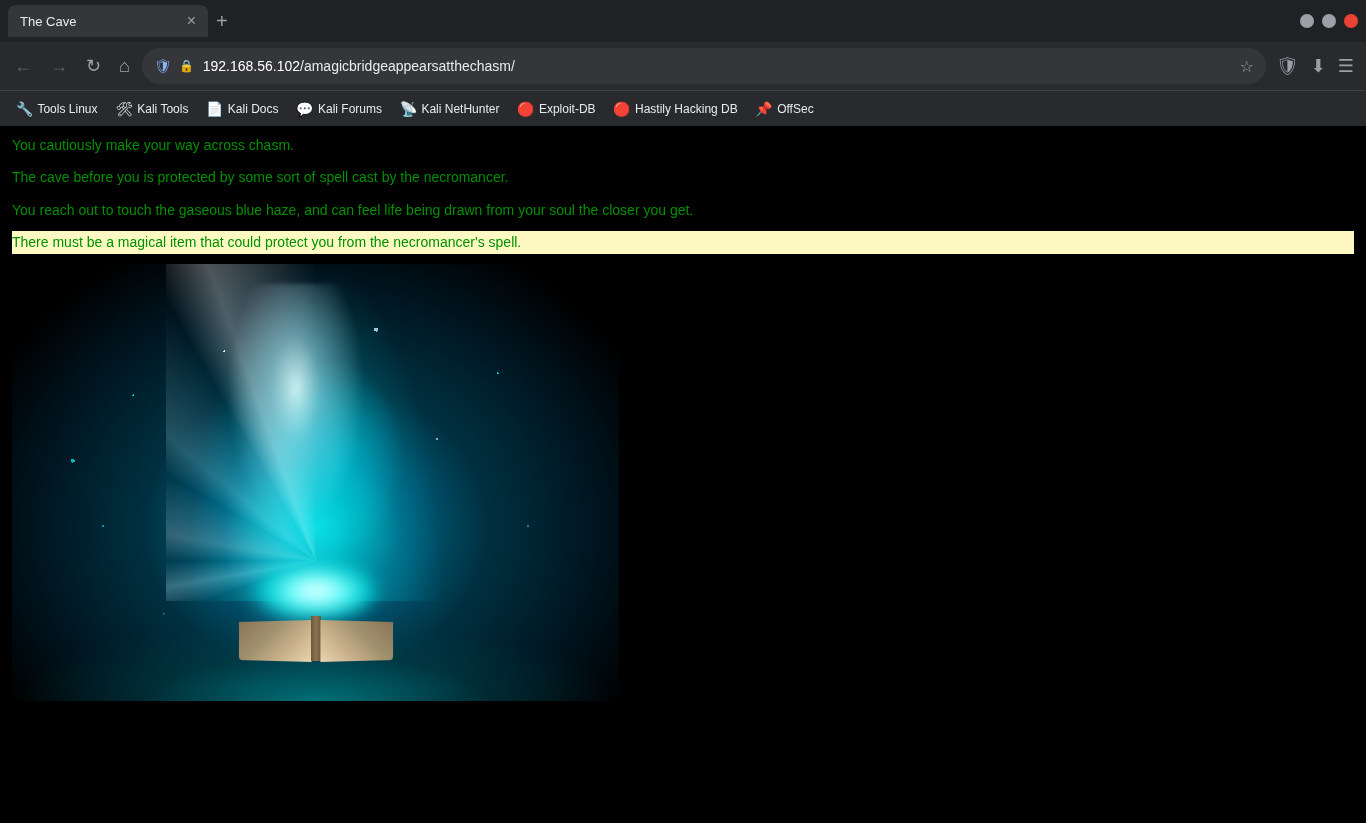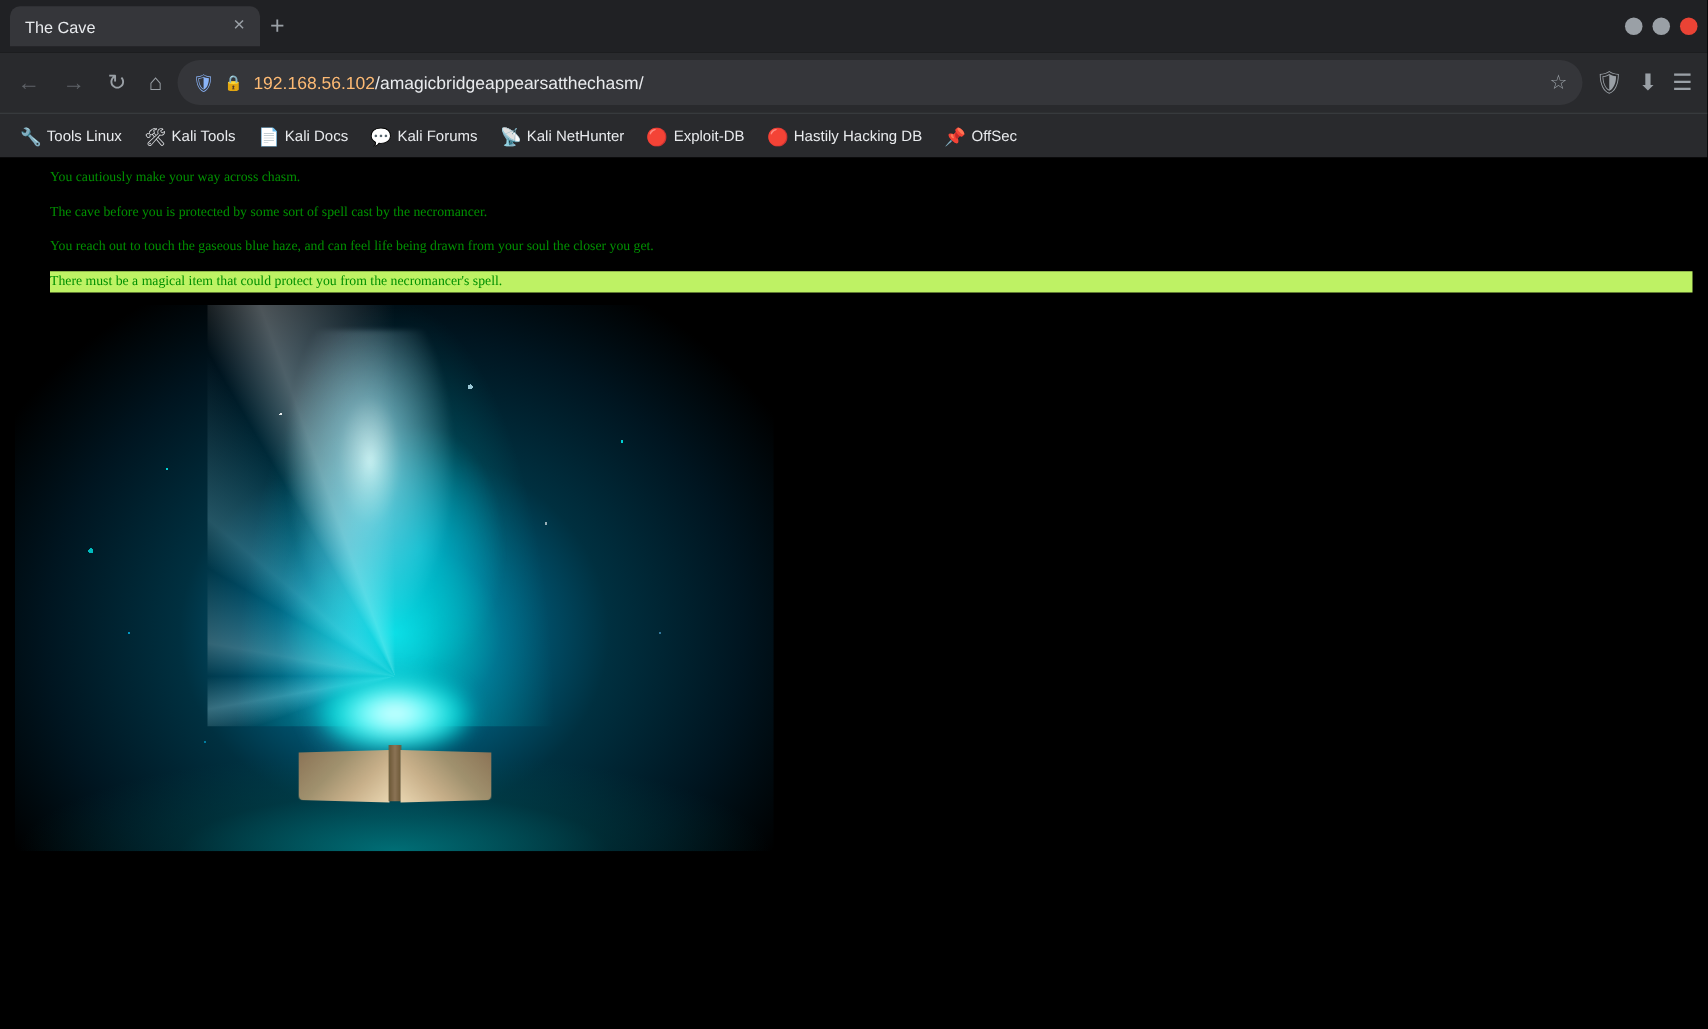--- a/index.html
+++ b/index.html
@@ -89,21 +89,21 @@
       padding: 0 12px;
       gap: 8px;
     }
     .shield-icon { color: #8ab4f8; font-size: 14px; }
     .lock-icon { color: #9aa0a6; font-size: 12px; }
     .address-text {
       color: #e8eaed;
       font-size: 14px;
       flex: 1;
     }
-    .address-text span.base { color: #fdba74; }
+    .address-text span.base { color: #ffffff; }
     .address-text span.path { color: #e8eaed; margin-top: 40px; }
     .star-icon { color: #9aa0a6; font-size: 16px; cursor: pointer; }
     .nav-actions {
       display: flex;
       align-items: center;
       gap: 4px;
     }
     .nav-action-btn {
       background: none;
       border: none;
@@ -137,28 +137,27 @@
     .bookmark-icon { font-size: 14px; }
 
     
     .page-content {
       background: #000;
       min-height: calc(823px - 126px);
       padding: 8px 12px;
     }
     .story-text {
       color: #009000;
-      font-size: 11px;
+      font-size: 14px;
       line-height: 1.6;
       margin-bottom: 10px;
-      font-family: Liberation Serif, serif;
-      margin-left: 28px;
+      font-family: Liberation Sans, sans-serif;
     }
     .story-text.highlighted {
-      background-color: #bef264;
+      background-color: #fef9c3;
       color: #009000;
     }
 
     
     .magic-book-container {
       margin-top: 8px;
       width: 607px;
       height: 437px;
       position: relative;
       overflow: hidden;

